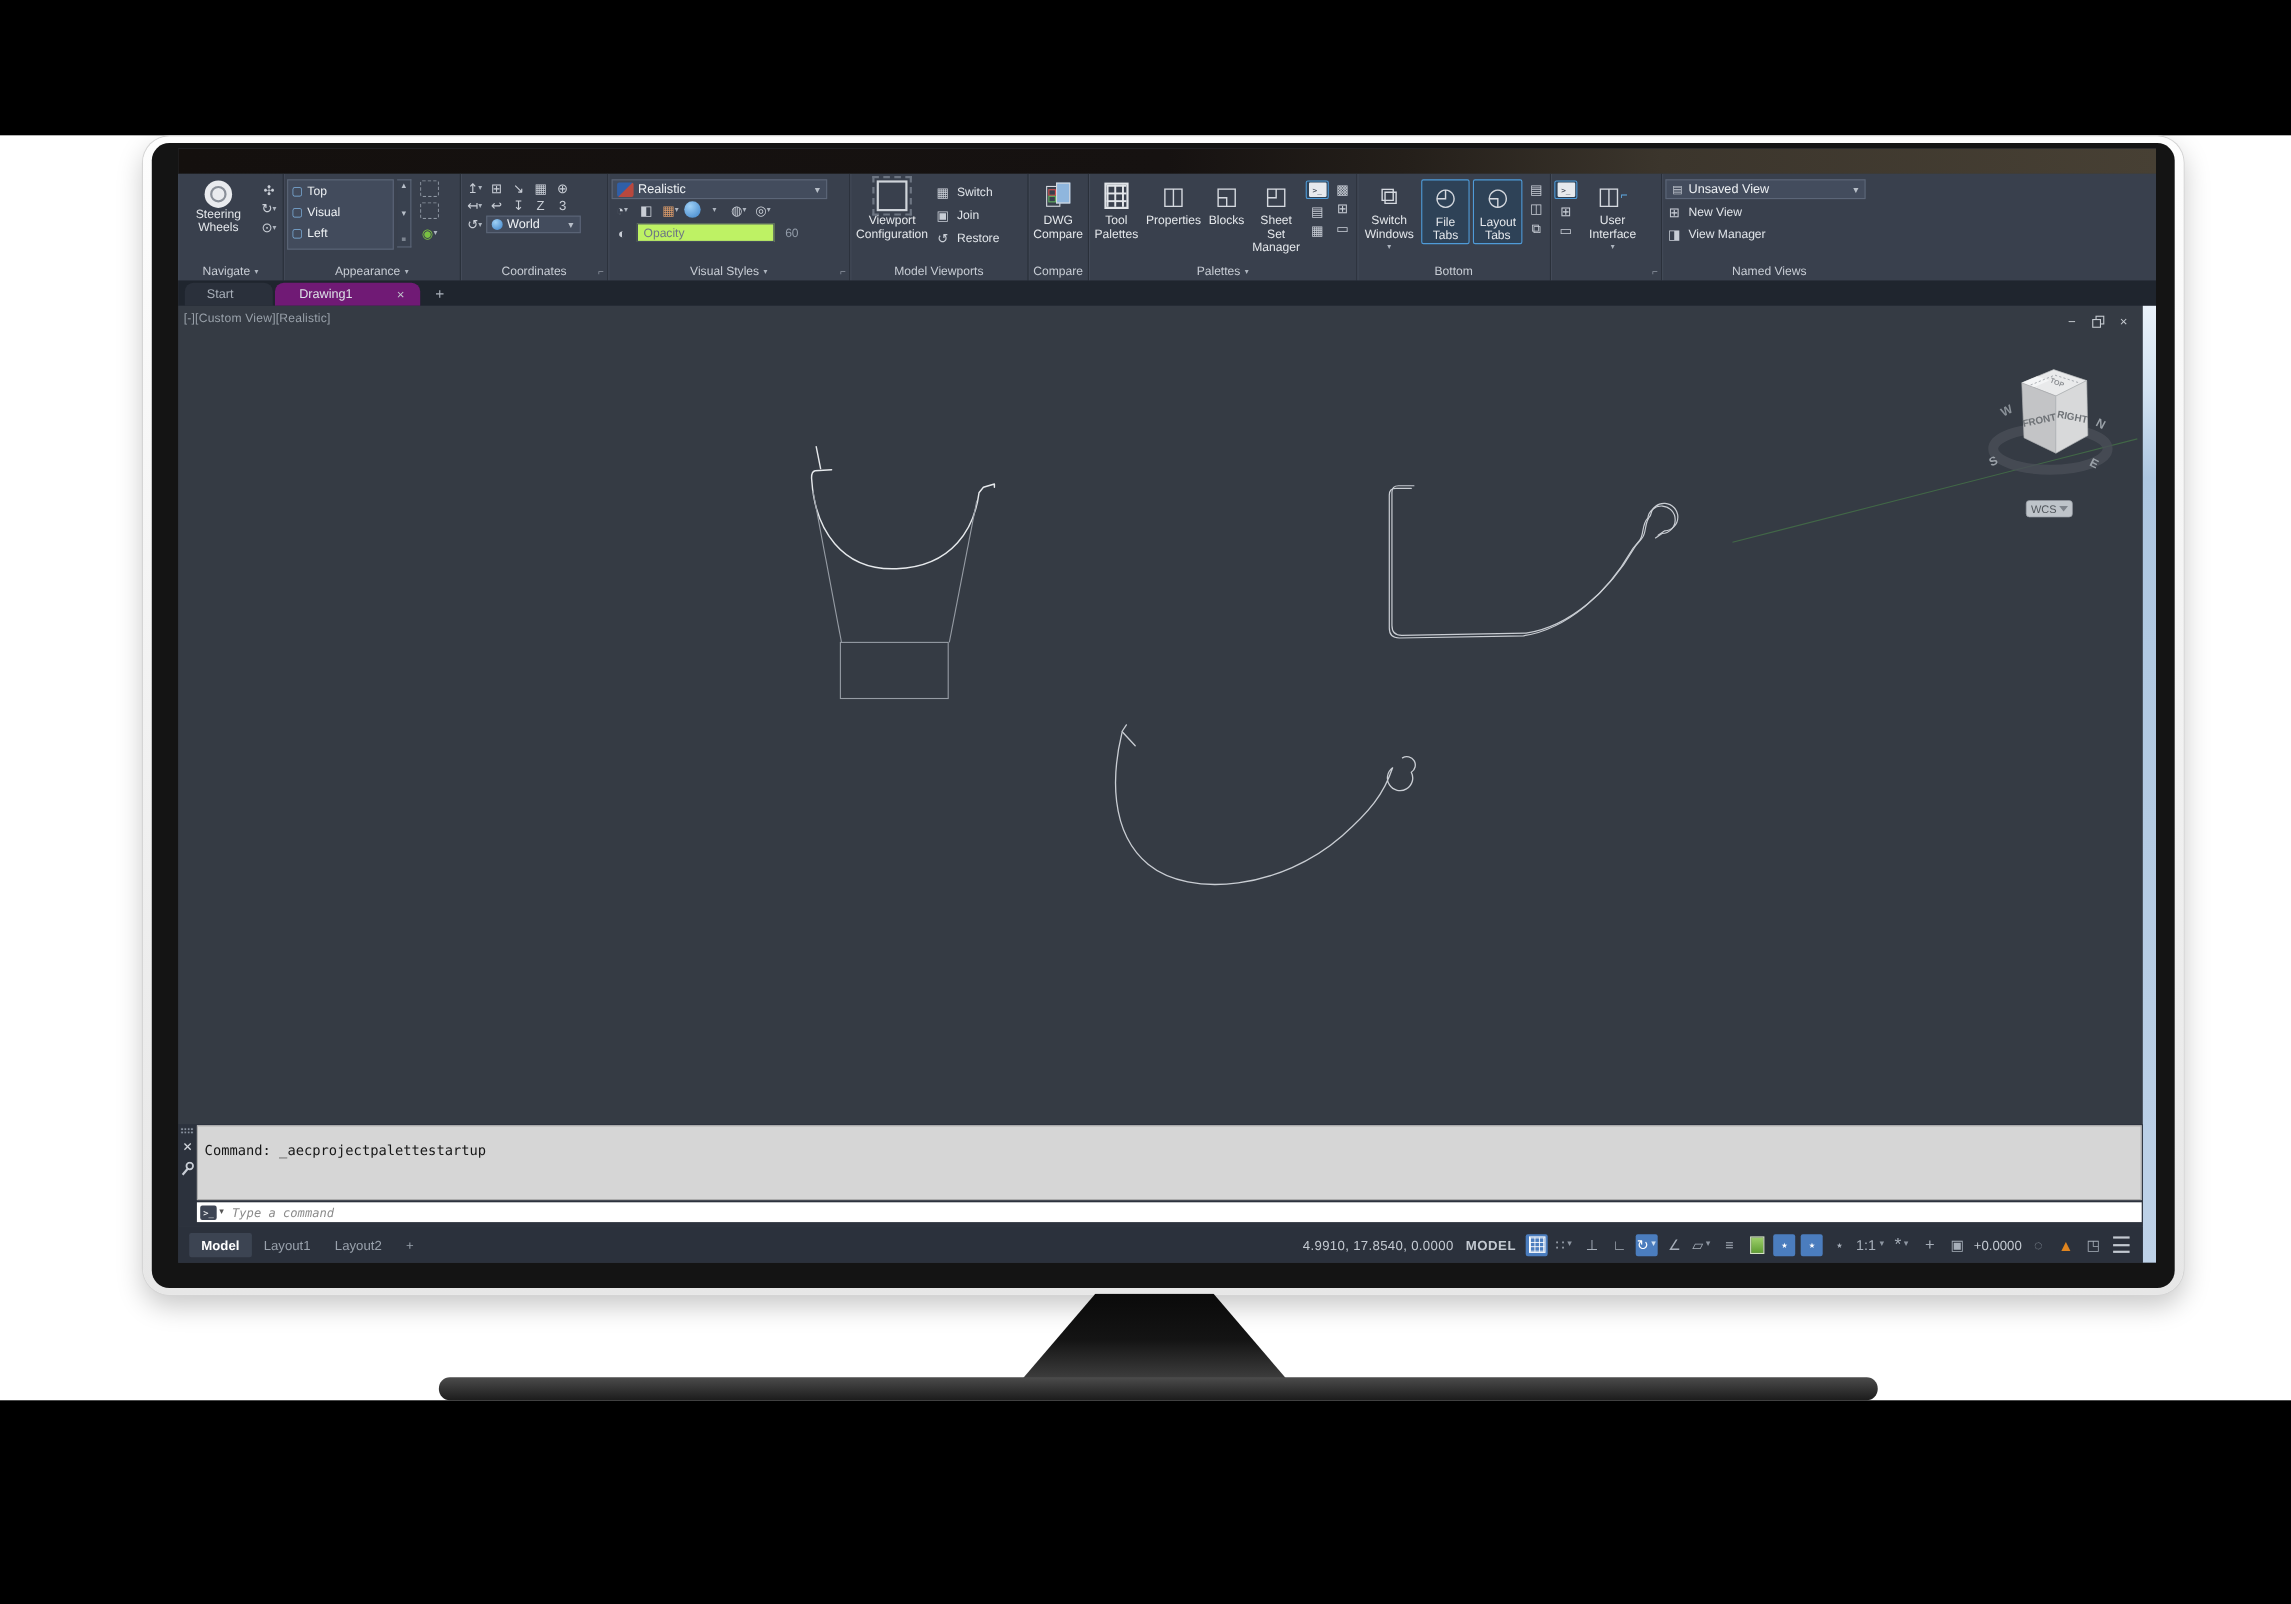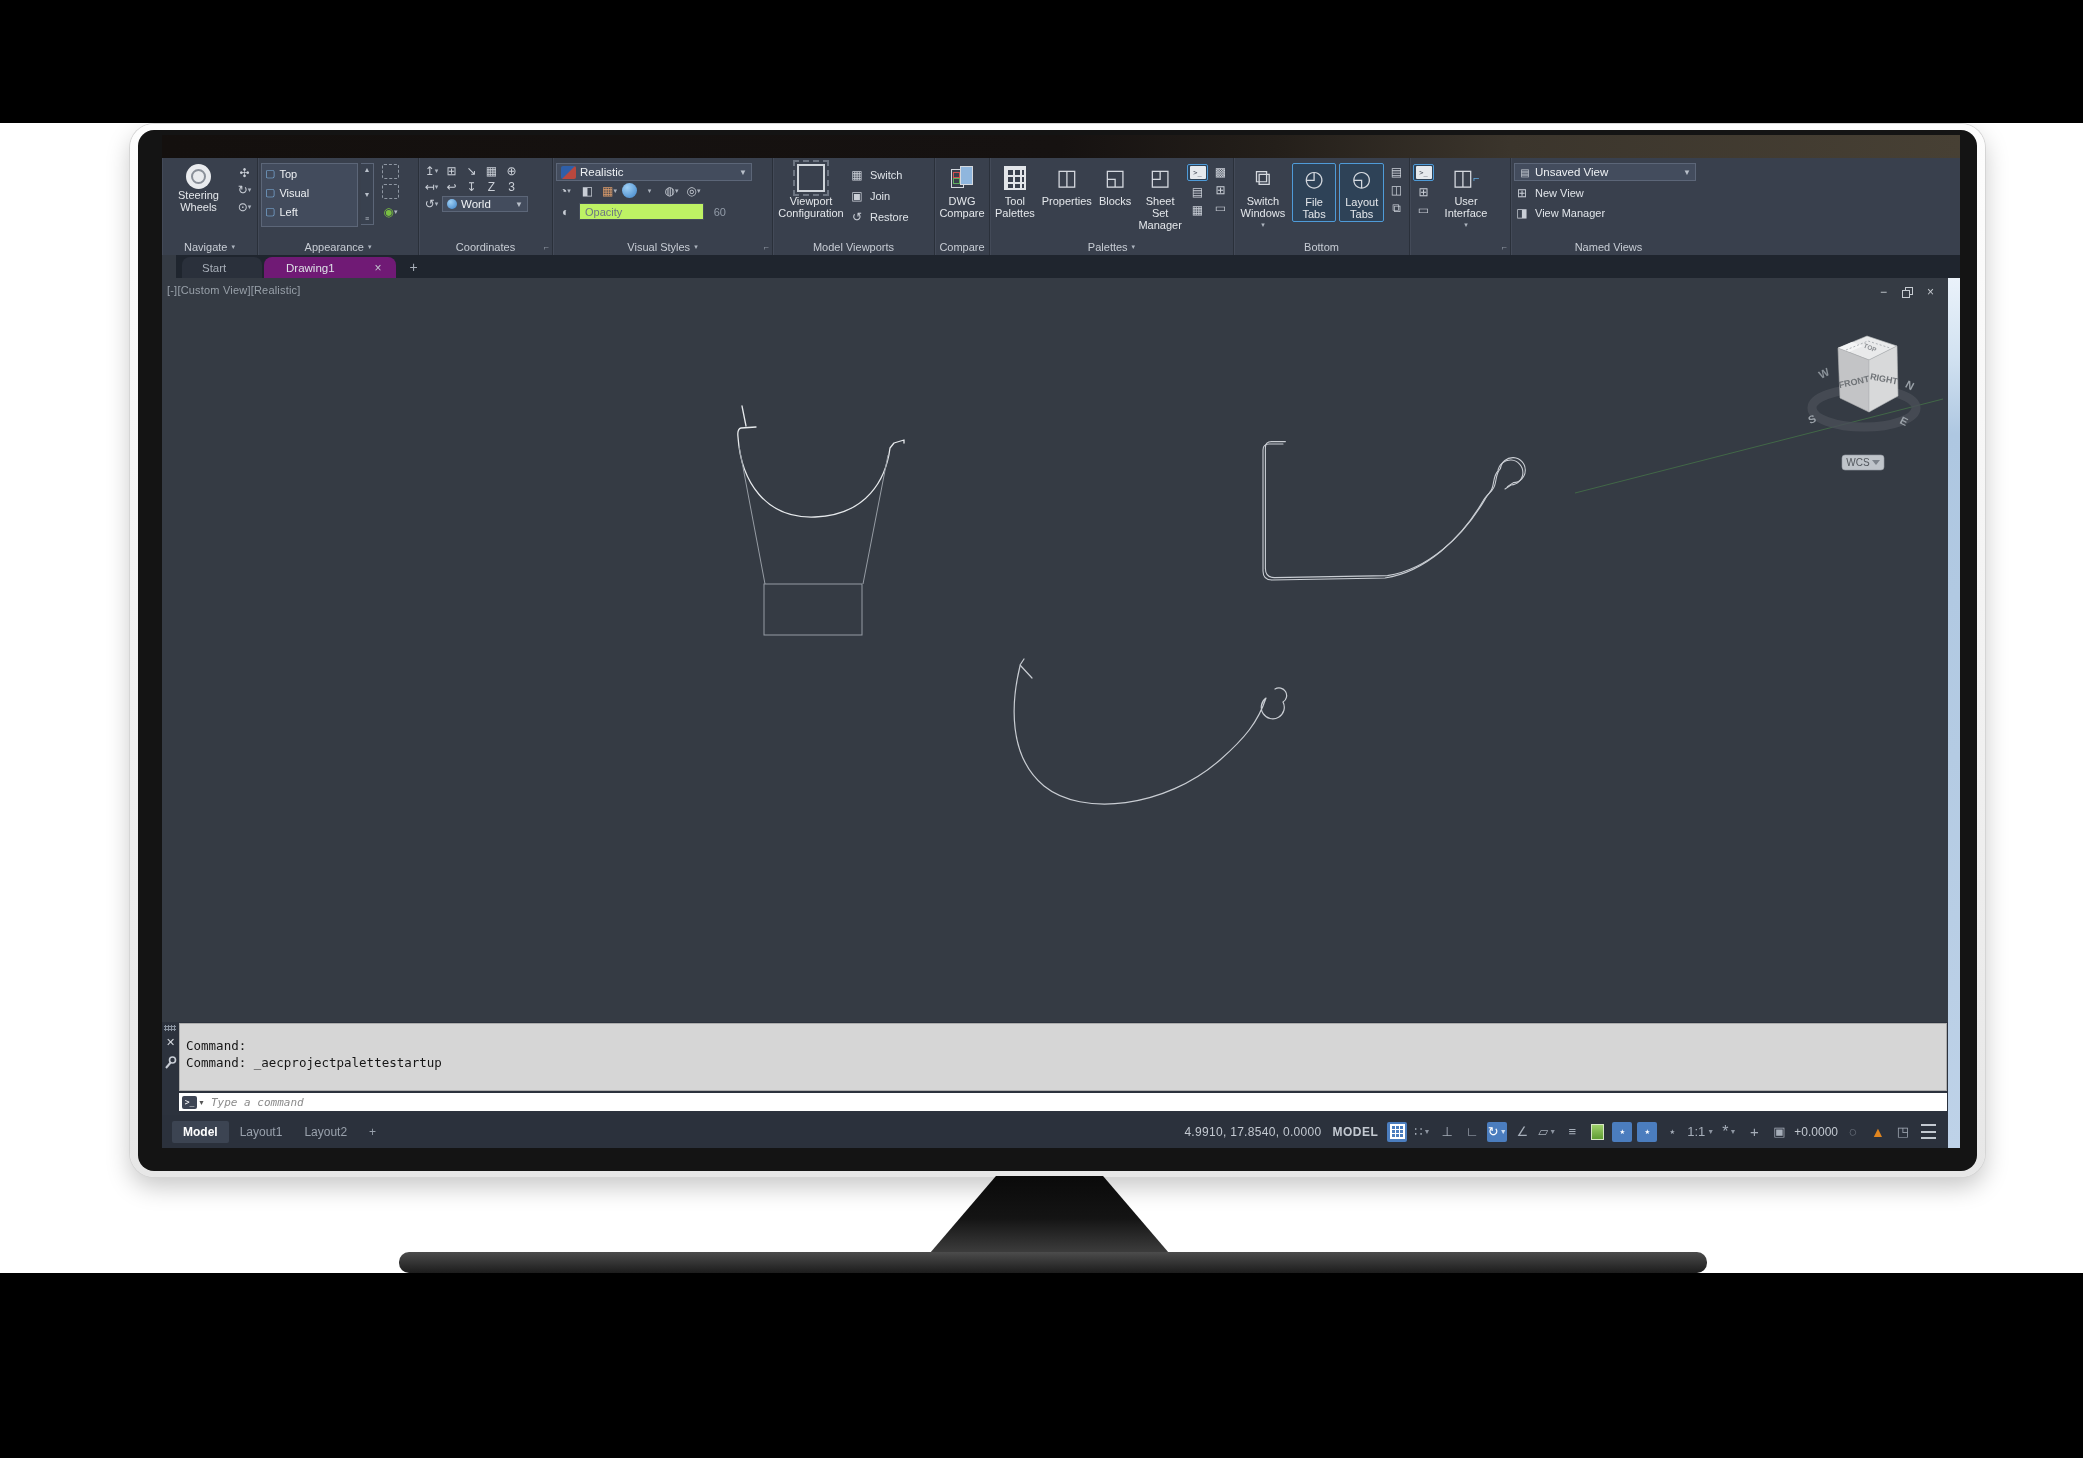--- a/index.html
+++ b/index.html
@@ -68,21 +68,21 @@
   .ic-dwg .g{position:absolute;left:2px;top:12px;width:5px;height:4px;border:1px solid #5fae5f;z-index:2;}
   .ic-style{width:15px;height:13px;background:linear-gradient(135deg,#2f5fa8 0 48%,#b8483e 52% 100%);border-radius:2px;}
   .ic-term{width:16px;height:13px;background:#e6e9ed;border-radius:1px;color:#39404d;font-size:7px;
     display:flex;align-items:center;justify-content:center;font-family:"DejaVu Sans Mono",monospace;}
   .ic-grid9{width:18px;height:20px;border:2px solid #e2e5e9;background:
     linear-gradient(#e2e5e9 2px,transparent 2px) 0 0/100% 7px,
     linear-gradient(90deg,#e2e5e9 2px,transparent 2px) 0 0/7px 100%;}
   .sphere{width:15px;height:15px;border-radius:50%;background:radial-gradient(circle at 35% 30%,#9fd0f5,#3c82c8);}
 
   
-  .filetabs{position:absolute;left:14px;top:120px;width:100%;height:23px;background:#1f252e;display:flex;align-items:flex-end;}
+  .filetabs{position:absolute;left:0;top:120px;width:100%;height:23px;background:#1f252e;display:flex;align-items:flex-end;}
   .ftab{height:21px;display:flex;align-items:center;font-size:11.5px;color:#a7aeb8;background:#2a303b;
     border-radius:8px 8px 0 0;margin-right:2px;padding:0 20px;}
   .ftab.first{margin-left:6px;width:80px;box-sizing:border-box;}
   .ftab.active{background:#701a75;color:#dde1e6;padding:0 14px 0 22px;gap:40px;}
   .ftab .x{font-size:12px;color:#c2c7ce;}
   .newtab{color:#a9b0ba;font-size:14px;margin:0 0 3px 12px;}
 
   
   .canvas{position:absolute;left:0;top:143px;width:1786px;height:744px;background:#353b44;overflow:hidden;}
   .canvas svg{position:absolute;left:0;top:0;}
@@ -488,21 +488,20 @@
       <div class="cmdwrap">
         <div class="cmdgrip">
           <span class="grips"></span>
           <span class="cmdx">✕</span>
           <svg class="cmdwrench" width="13" height="14" viewBox="0 0 13 14">
             <circle cx="8.5" cy="4" r="3" fill="none" stroke="#c9ced6" stroke-width="1.6"></circle>
             <line x1="2" y1="12" x2="7" y2="6" stroke="#c9ced6" stroke-width="2"></line>
           </svg>
         </div>
         <div class="cmdhist">
-          <div>Command:</div>
           <div>Command: _aecprojectpalettestartup</div>
         </div>
         <div class="cmdinput">
           <span class="cmdico">&gt;_</span>
           <span class="cmdcar">▼</span>
           <span class="cmdph">Type a command</span>
         </div>
       </div>
 
       <div class="statusbar">

